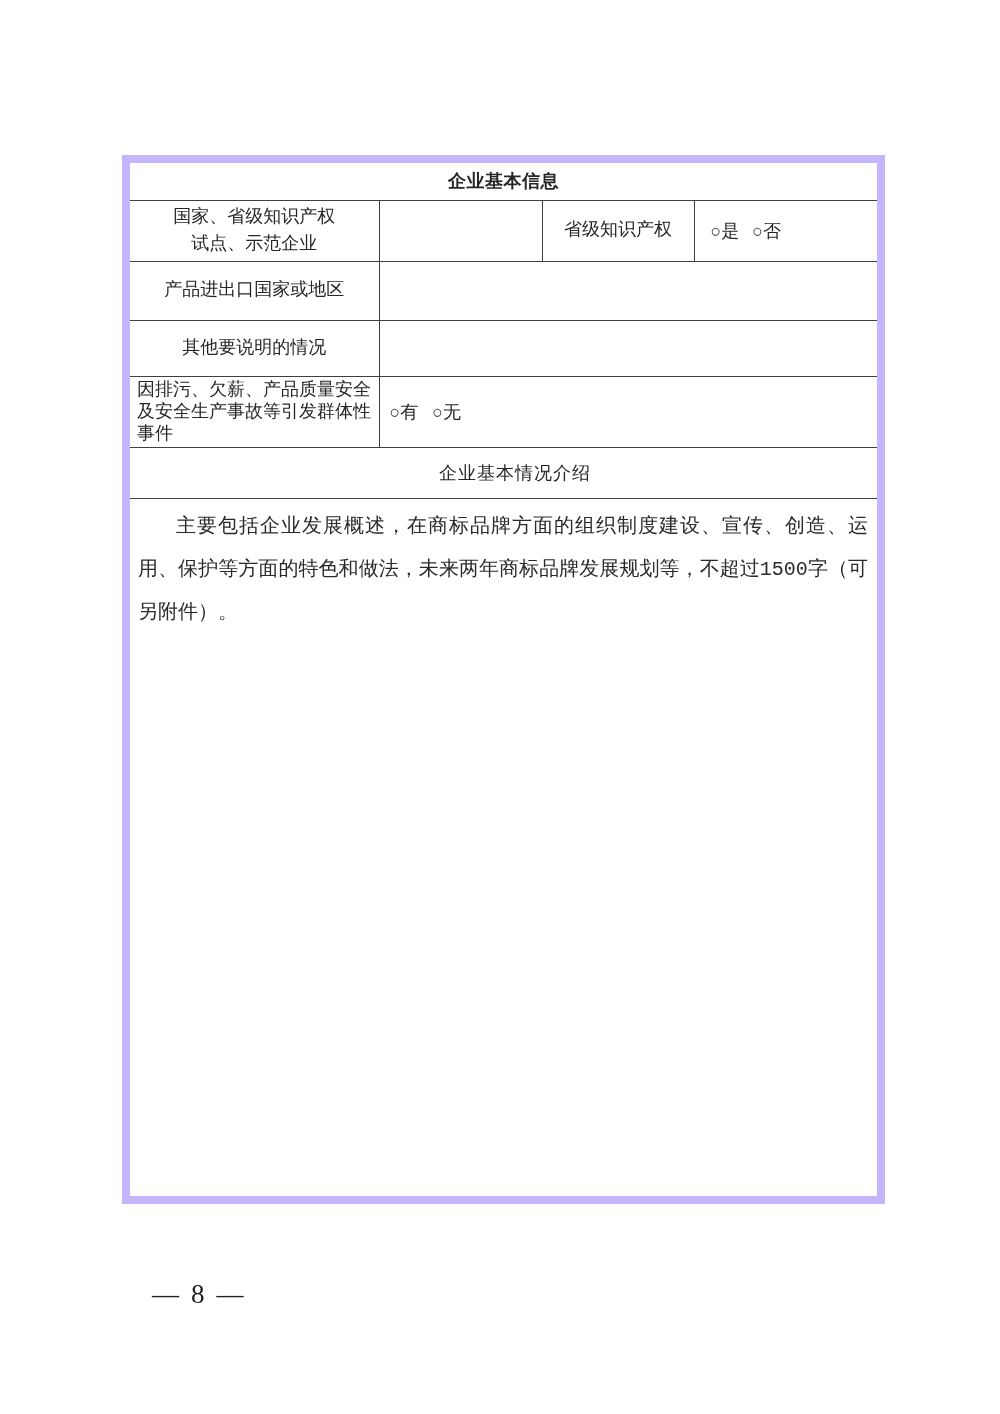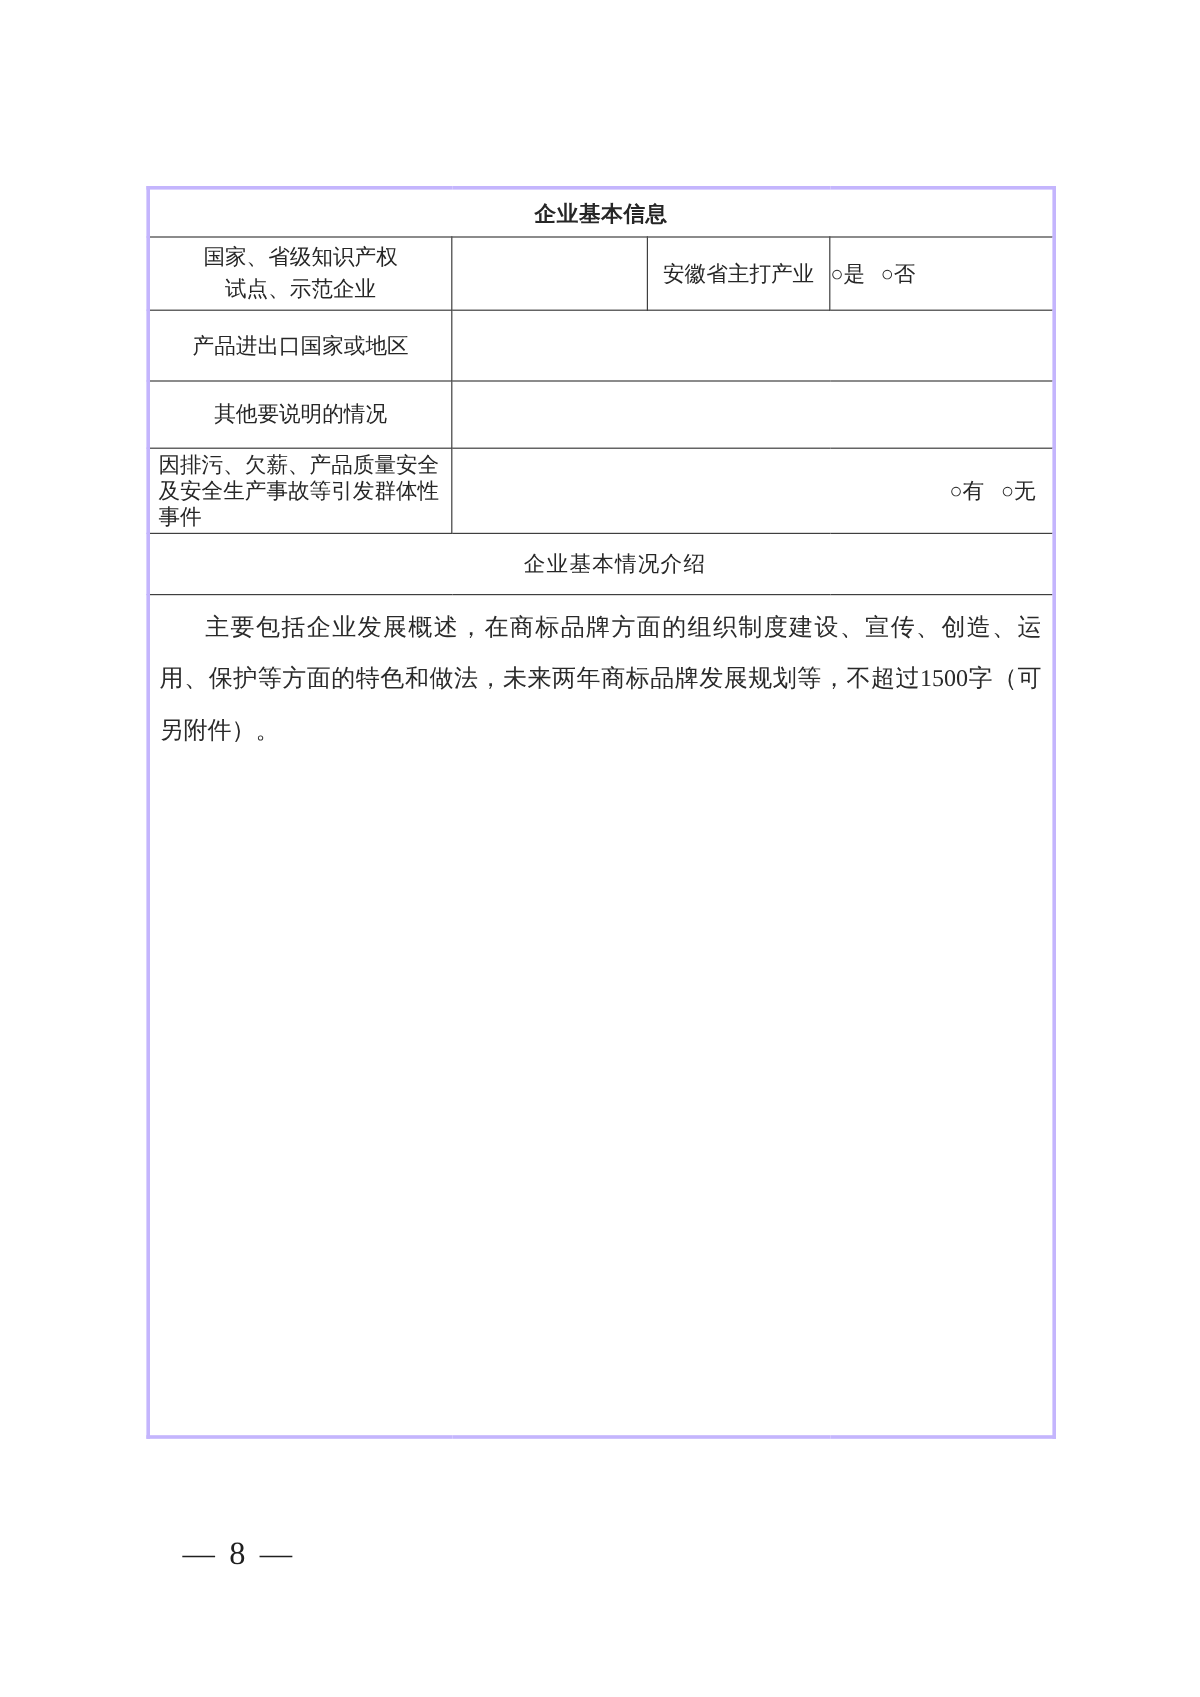--- a/index.html
+++ b/index.html
@@ -15,21 +15,22 @@
     background: #ffffff;
     overflow: hidden;
   }
   table.form-table {
     position: absolute;
     left: 122px;
     top: 155px;
     width: 755px;
     border-collapse: collapse;
     table-layout: fixed;
-    border: 3px solid #c4b5fd;
+    border: 8px solid #c4b5fd;
+    font-family: Liberation Mono, monospace;
   }
   td {
     border: 1px solid #3f3f3f;
     font-size: 18px;
     vertical-align: middle;
     overflow: hidden;
   }
   .r-title td { height: 41px; }
   .r-ip td { height: 61px; }
   .r-industry td { height: 65px; }
@@ -49,25 +50,26 @@
     padding: 2px 4px;
   }
   .c-label-left {
     text-align: left;
     line-height: 22px;
     padding: 2px 7px;
   }
   .c-value { background: #ffffff; }
   .c-radio {
     text-align: left;
+    padding-left: 16px;
     white-space: nowrap;
   }
   .c-radio .radio-opt { margin-right: 13px; }
   .c-radio-have {
-    text-align: right;
+    text-align: left;
     padding-left: 10px;
     white-space: nowrap;
   }
   .c-radio-have .radio-opt { margin-right: 14px; }
   .c-center { text-align: center; letter-spacing: 1px; }
   .c-intro {
     vertical-align: top;
     padding: 6px 9px 0 8px;
   }
   .intro-text {
@@ -104,21 +106,21 @@
         <tr class="r-title">
       <td colspan="4" class="c-title">企业基本信息</td>
     </tr>
 
     <tr class="r-ip">
       <td class="c-label">
         <div>国家、省级知识产权</div>
         <div>试点、示范企业</div>
       </td>
       <td class="c-value"></td>
-      <td class="c-label">安徽省主打产业</td>
+      <td class="c-label">省级知识产权</td>
       <td class="c-radio">
         <span class="radio-opt">○是</span><span class="radio-opt">○否</span>
       </td>
     </tr>
 
 
     <tr class="r-export">
       <td class="c-label">产品进出口国家或地区</td>
       <td colspan="3" class="c-value"></td>
     </tr>

